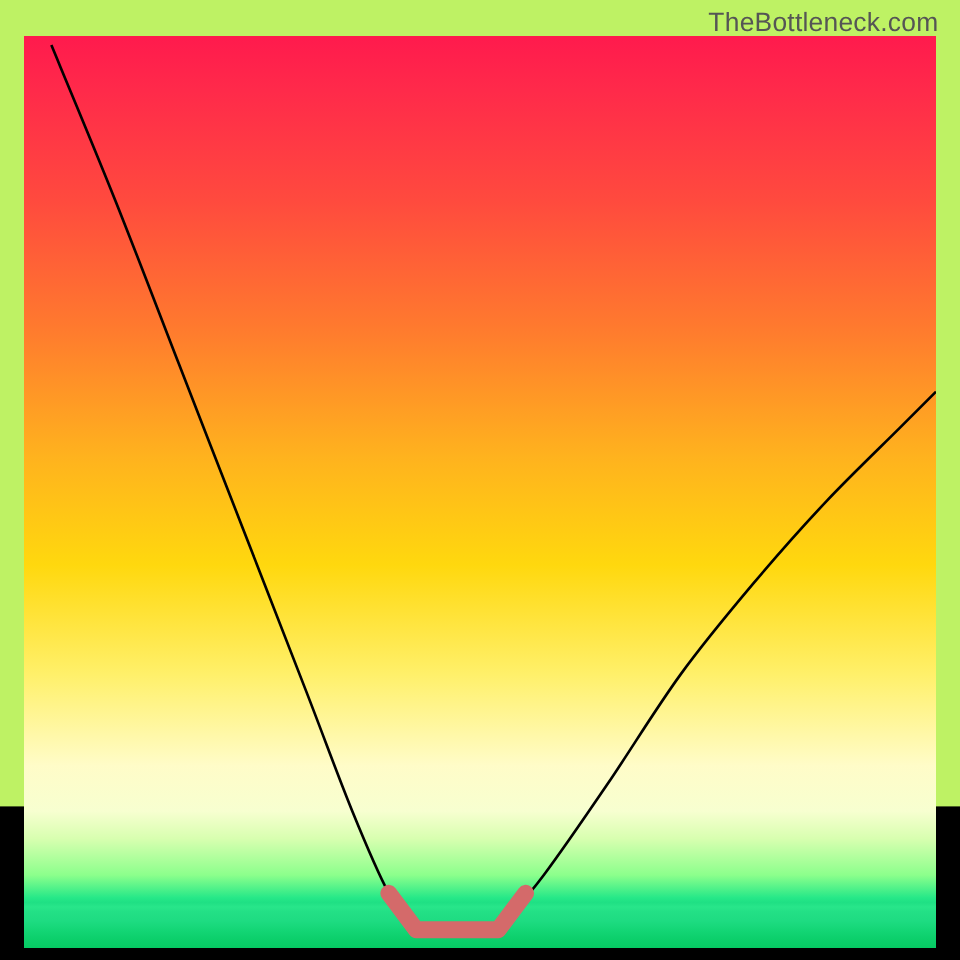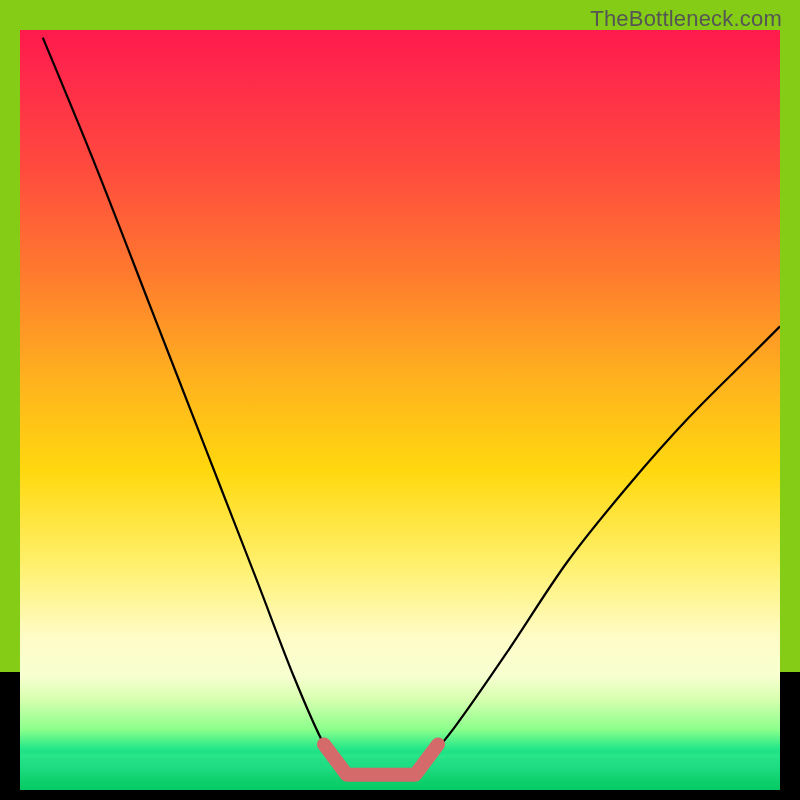--- a/index.html
+++ b/index.html
@@ -1,20 +1,20 @@
 <!DOCTYPE html>
 <html><head>
 <meta charset="utf-8">
 <style>
   * { margin: 0; padding: 0; box-sizing: border-box; }
   html, body { width: 800px; height: 800px; overflow: hidden; background: #000; font-family: Arial, sans-serif; }
   .frame {
     width: 800px;
     height: 672px;
-    background: #84cc16;
+    background: #bef264;
     position: relative;
   }
   .watermark {
     position: absolute;
     top: 6px;
     right: 18px;
     color: #555;
     font-size: 22px;
     font-weight: 500;
     letter-spacing: 0.2px;

